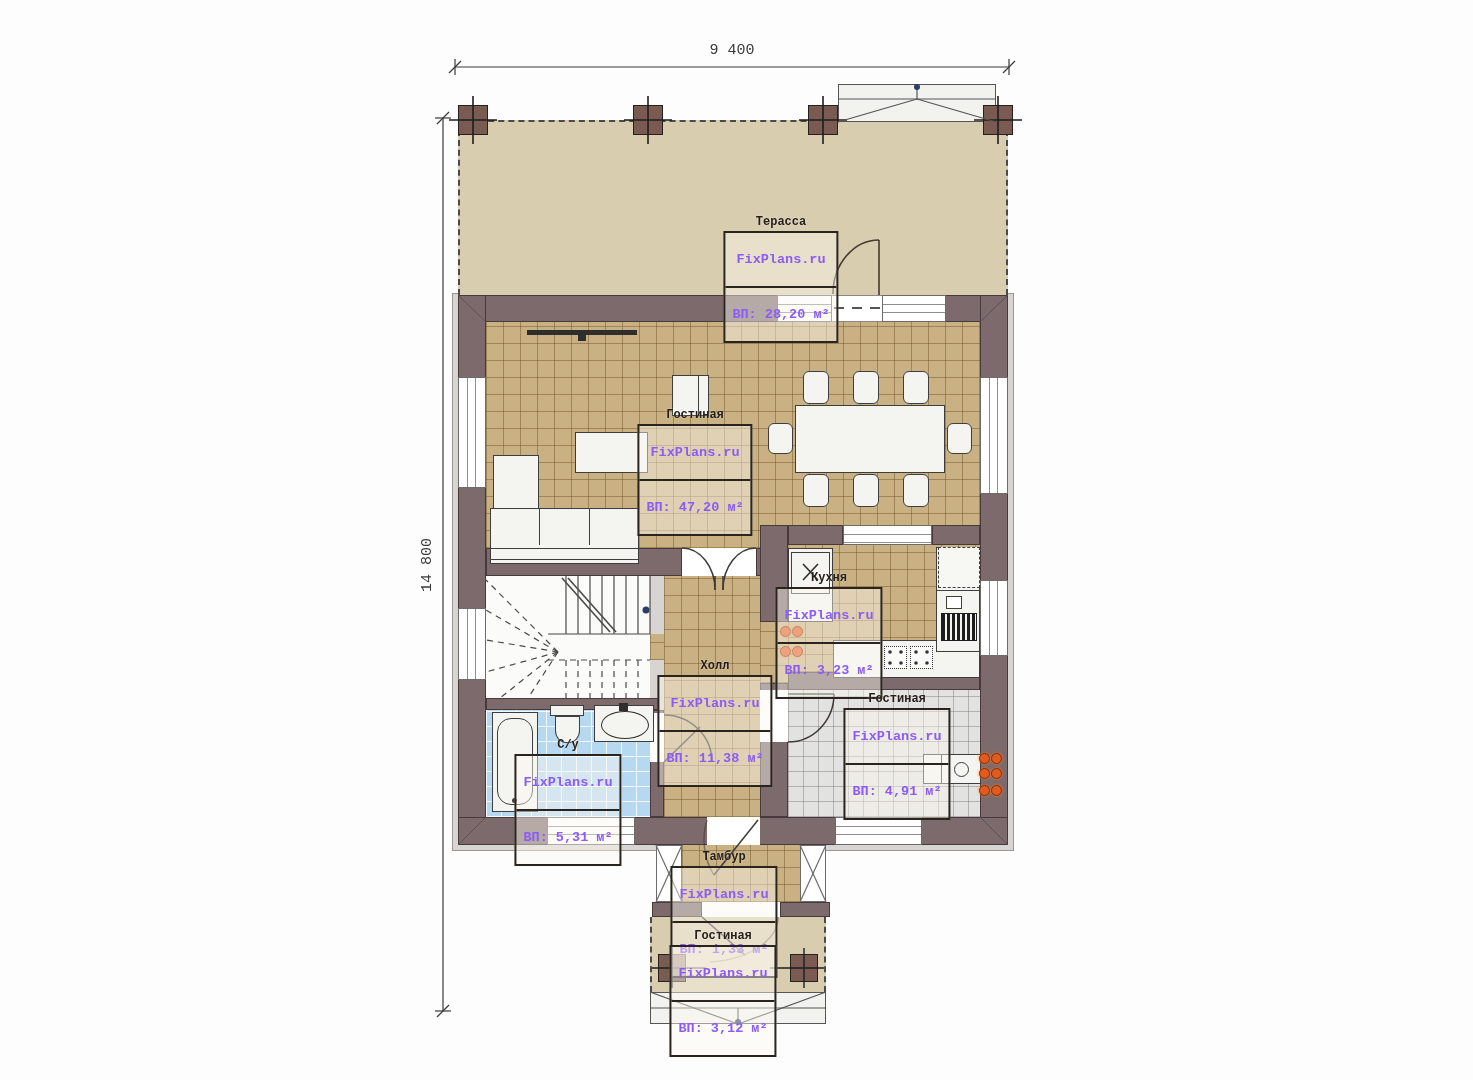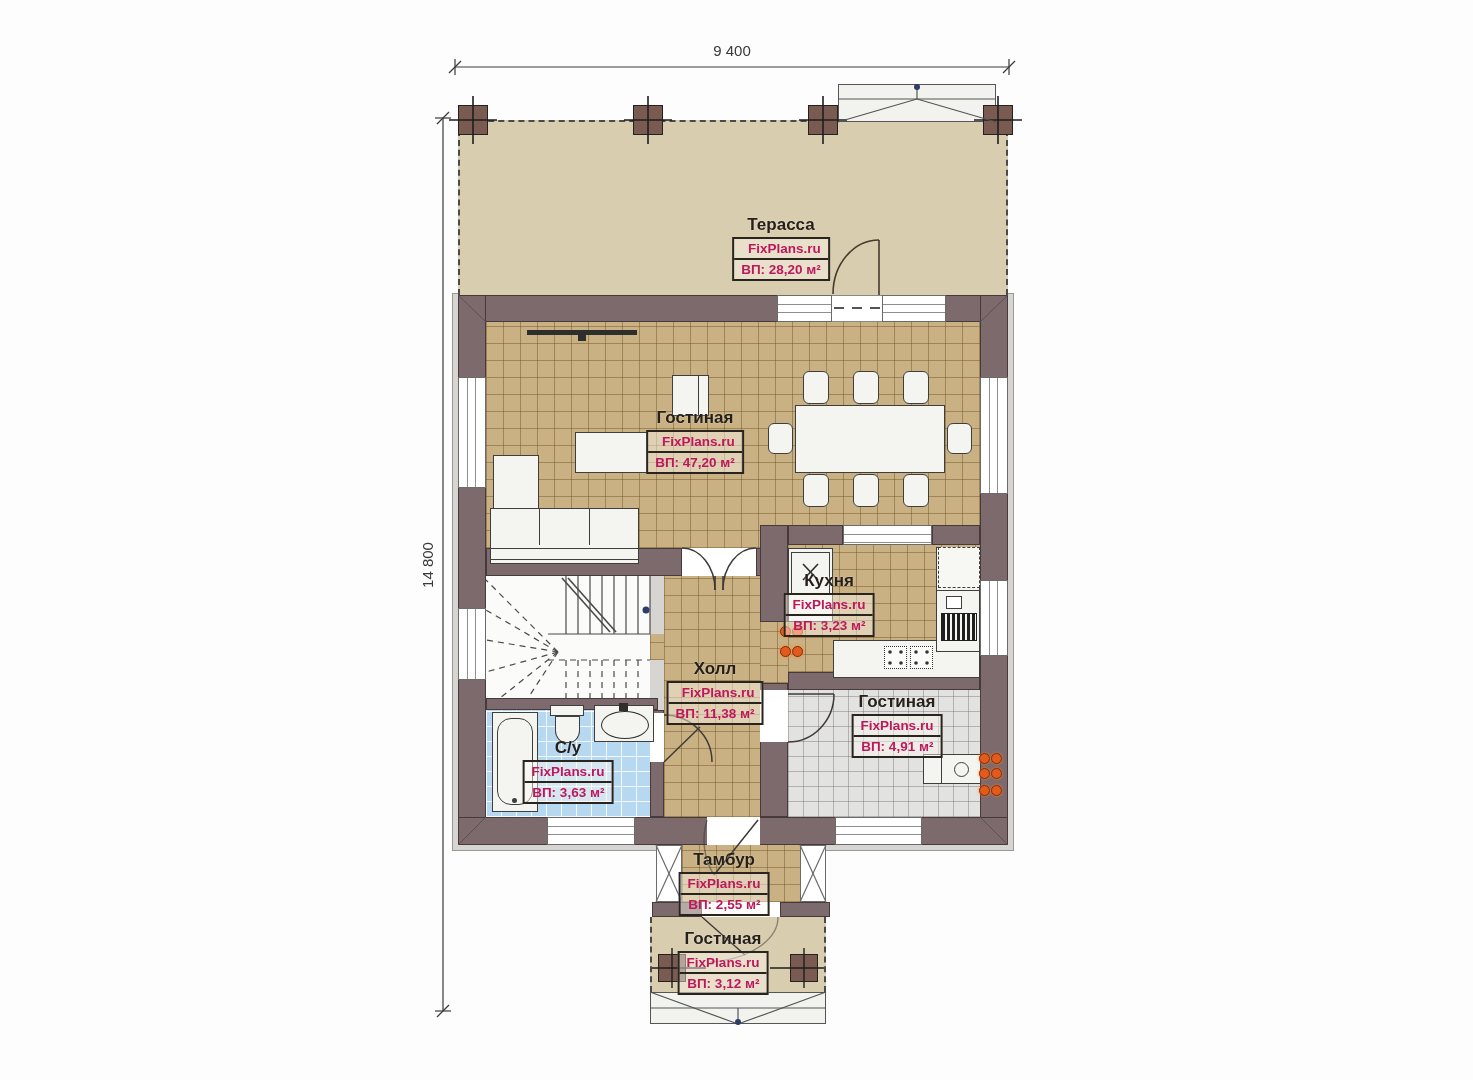--- a/index.html
+++ b/index.html
@@ -1,17 +1,17 @@
 <!DOCTYPE html>
 <html><head>
 <meta charset="utf-8">
 <style>
   html,body{margin:0;padding:0;background:#ffffff;}
   #stage{position:relative;width:1473px;height:1080px;background:#fdfdfd;overflow:hidden;
-         font-family:Liberation Sans, sans-serif;}
+         font-family:Liberation Mono, monospace;}
   .abs{position:absolute;box-sizing:border-box;}
   
   .wall{background:#7d6a6c;border:1px solid #473a3c;}
   .grayband{background:#d7d5d2;border:1px solid #9a9794;}
   
   .tile-tan{background-color:#c9b183;
     background-image:repeating-linear-gradient(0deg, rgba(108,78,34,.45) 0 1px, transparent 1px 17px),
                      repeating-linear-gradient(90deg, rgba(108,78,34,.45) 0 1px, transparent 1px 17px);}
   .tile-blue{background-color:#b6d8f1;
     background-image:repeating-linear-gradient(0deg, rgba(255,255,255,.85) 0 1px, transparent 1px 15px),
@@ -29,24 +29,24 @@
   .gap{background:#ffffff;}
   
   .column{background:#7a5b52;border:1.5px solid #26201e;}
   
   .furn{background:#f4f4f1;border:1.5px solid #3e3e3c;}
   .chair{background:#f4f4f1;border:1.5px solid #3e3e3c;border-radius:6px;}
   .dot-util{position:absolute;width:9px;height:9px;border-radius:50%;
     background:#e25a1d;border:1.5px solid #7c2f09;box-shadow:0 0 3px rgba(255,120,30,.9);}
   
   .room-label{position:absolute;transform:translateX(-50%);text-align:center;z-index:40;}
-  .room-label .rname{font-weight:bold;font-size:17px;color:#262019;white-space:nowrap;
+  .room-label .rname{font-weight:bold;font-size:12px;color:#262019;white-space:nowrap;
     text-shadow:0 0 2px rgba(255,255,255,.5);margin-bottom:2px;}
   .room-label .rbox{border:2px solid #2a241f;background:rgba(253,249,239,.45);display:inline-block;}
-  .room-label .rrow{padding:2px 7px;font-weight:bold;font-size:13.5px;color:#be185d;white-space:nowrap;text-align:right;}
+  .room-label .rrow{padding:19px 7px;font-weight:bold;font-size:13.5px;color:#8b5cf6;white-space:nowrap;}
   .room-label .rrow + .rrow{border-top:2px solid #2a241f;}
   
   .dim-label{position:absolute;font-size:15px;color:#3a3a3a;white-space:nowrap;z-index:40;}
   svg.overlay{position:absolute;left:0;top:0;z-index:30;pointer-events:none;}
 </style>
 </head>
 <body>
 
 <div id="stage">
 
@@ -360,28 +360,28 @@
     <div class="rname">Гостиная</div>
     <div class="rbox">
       <div class="rrow">FixPlans.ru</div>
       <div class="rrow">ВП: 4,91 м²</div>
     </div>
   </div>
   <div class="room-label" style="left:568px;top:738px">
     <div class="rname">С/у</div>
     <div class="rbox">
       <div class="rrow">FixPlans.ru</div>
-      <div class="rrow">ВП: 3,63 м²</div>
+      <div class="rrow">ВП: 5,31 м²</div>
     </div>
   </div>
   <div class="room-label" style="left:724px;top:850px">
     <div class="rname">Тамбур</div>
     <div class="rbox">
       <div class="rrow">FixPlans.ru</div>
-      <div class="rrow">ВП: 2,55 м²</div>
+      <div class="rrow">ВП: 1,33 м²</div>
     </div>
   </div>
   <div class="room-label" style="left:723px;top:929px">
     <div class="rname">Гостиная</div>
     <div class="rbox">
       <div class="rrow">FixPlans.ru</div>
       <div class="rrow">ВП: 3,12 м²</div>
     </div>
   </div>
 

